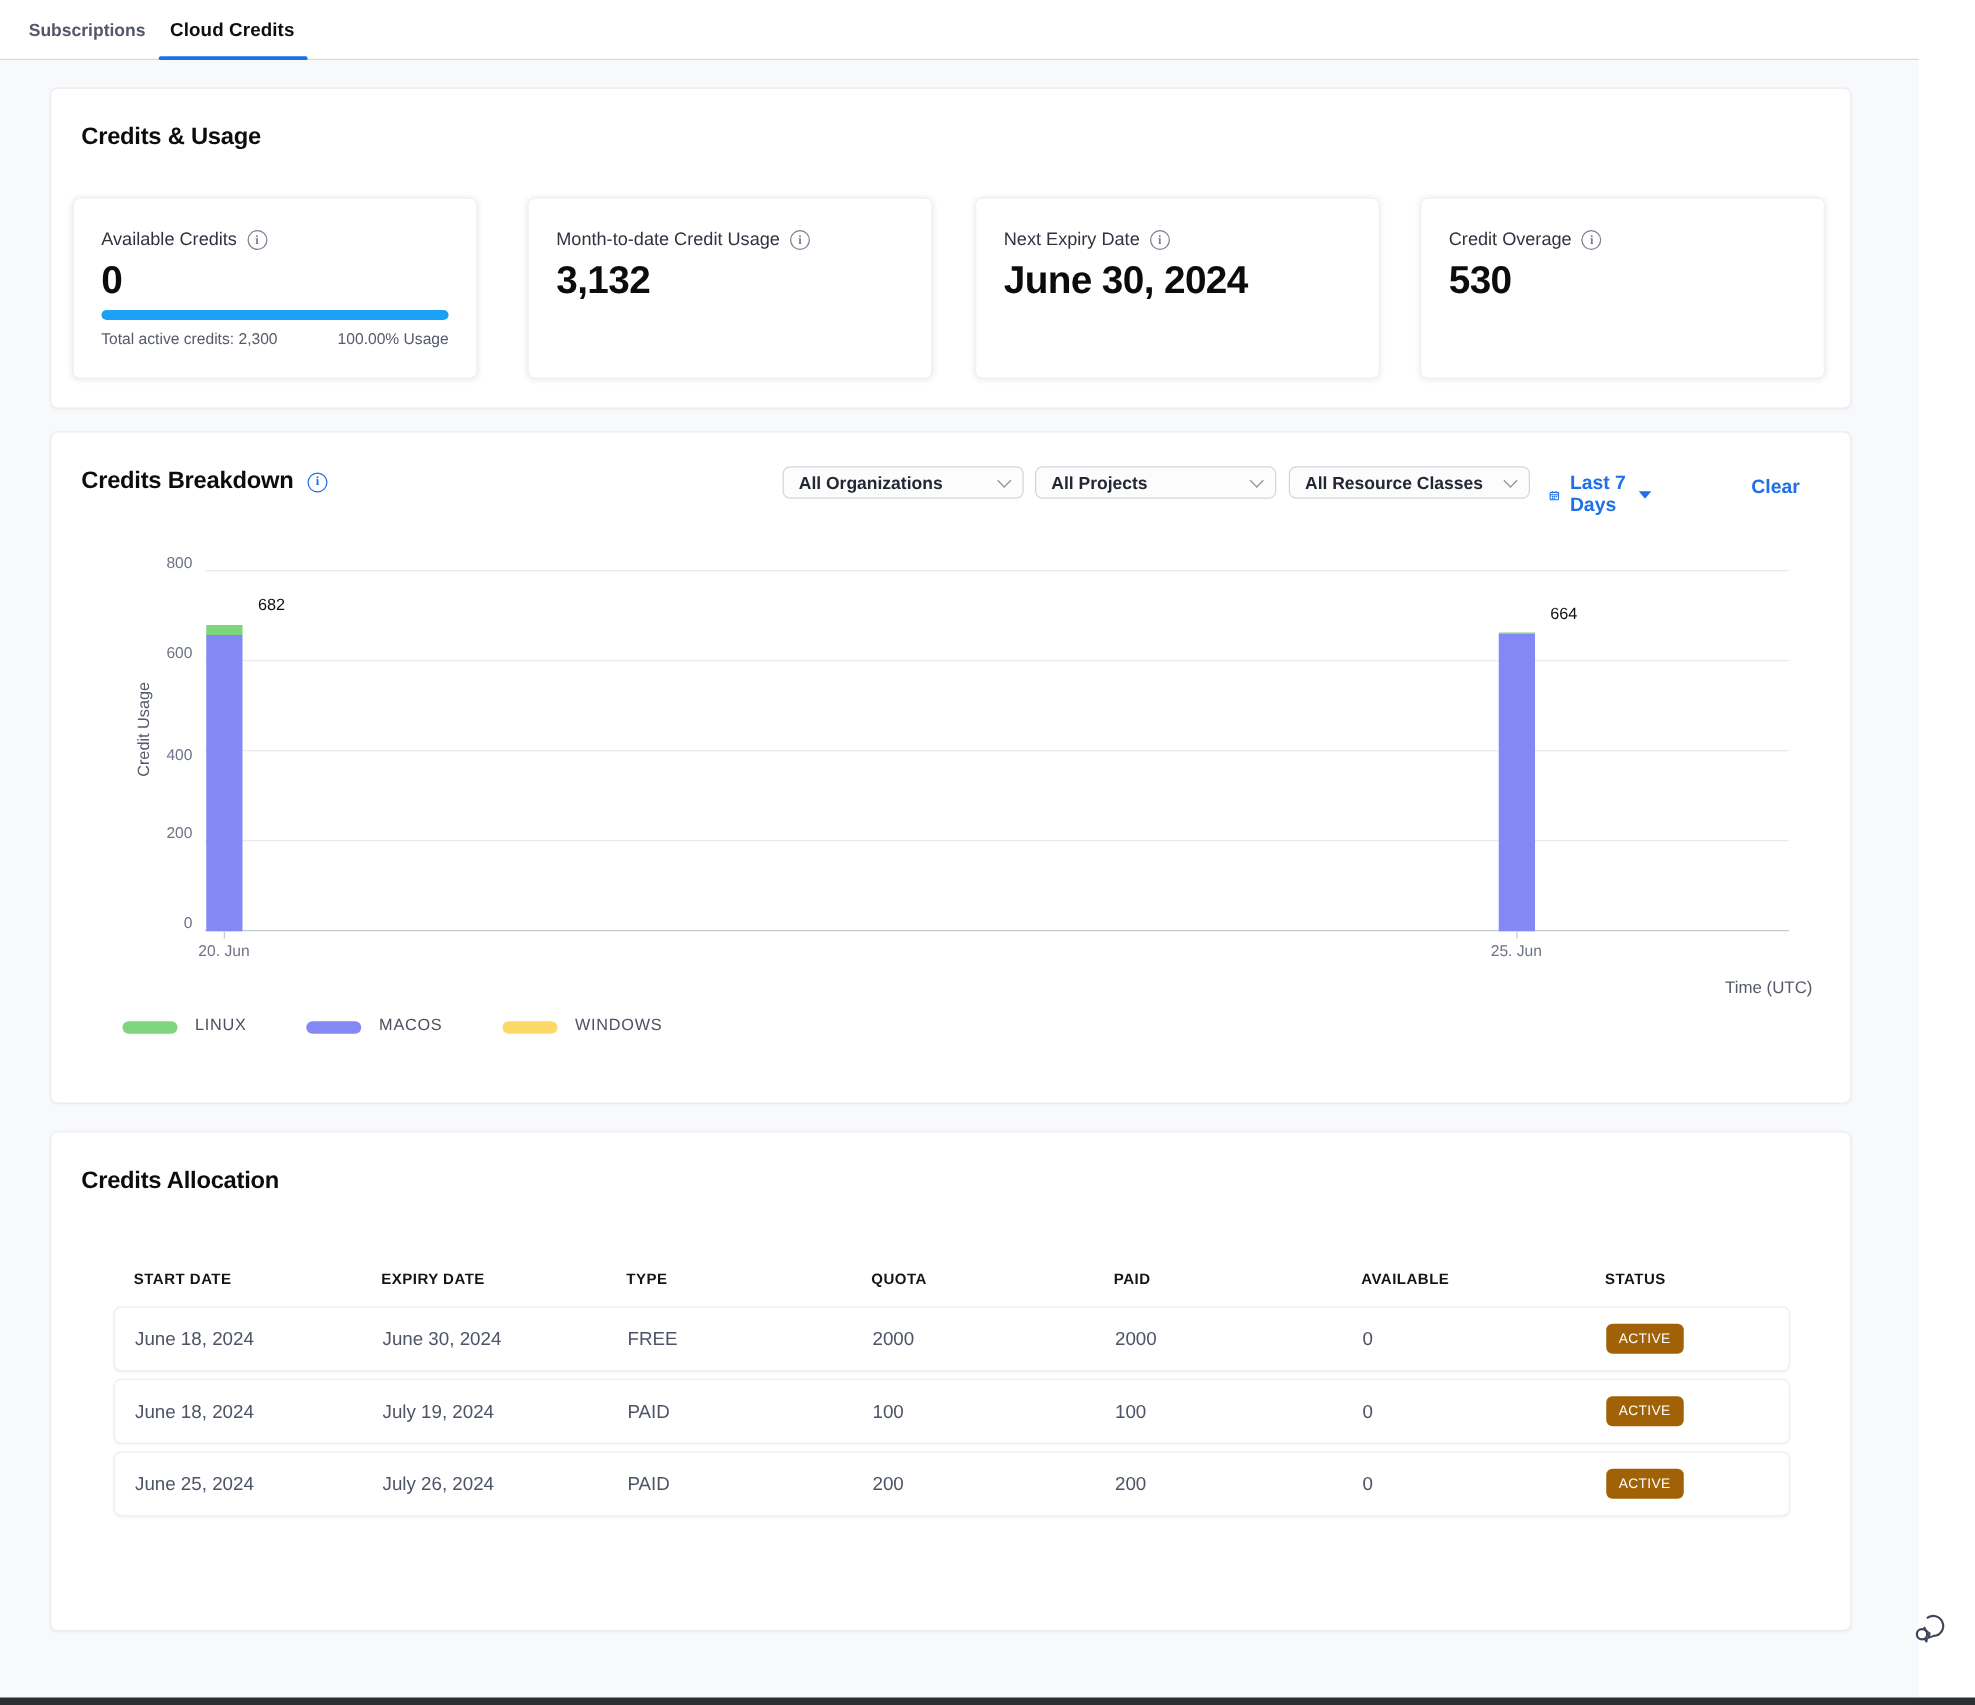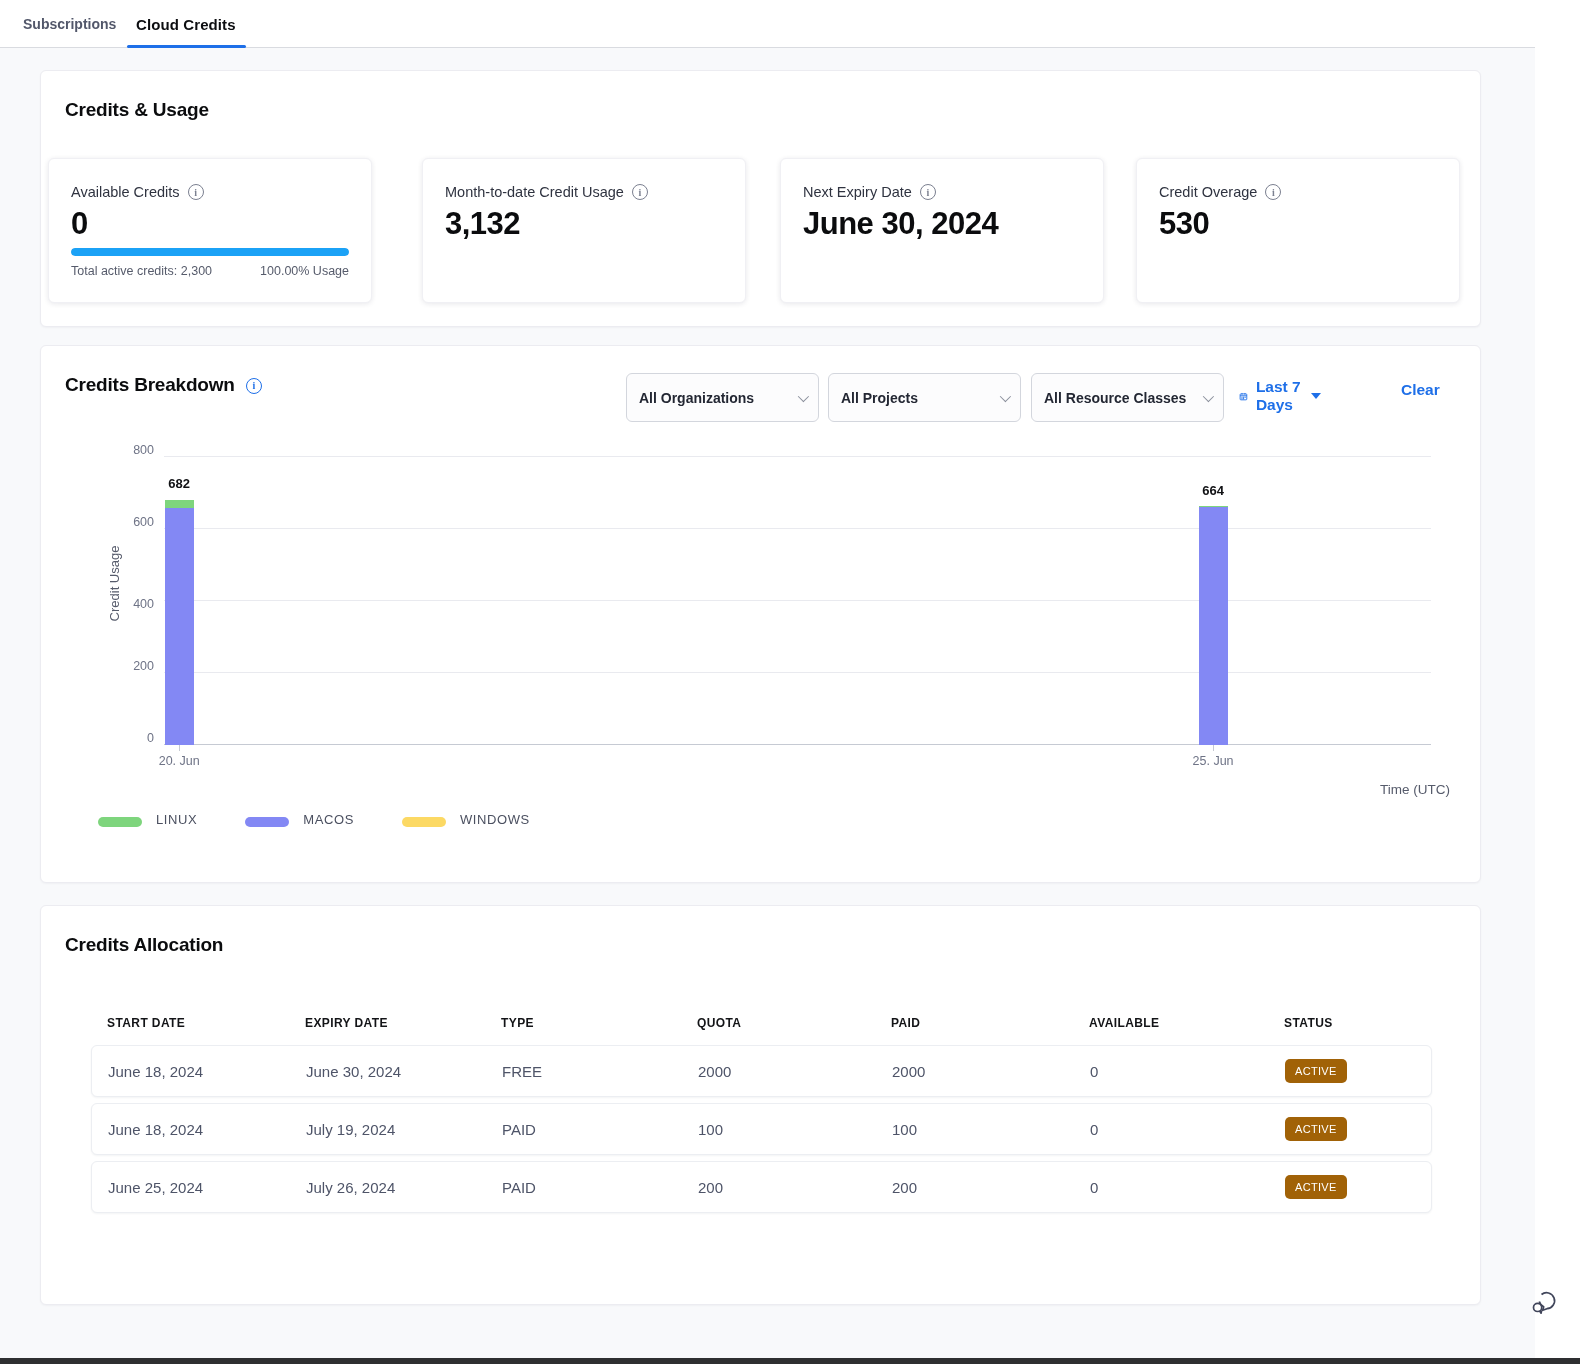--- a/index.html
+++ b/index.html
@@ -26,39 +26,39 @@
   #usage-panel { top:70px; height:257px; }
   #breakdown-panel { top:345px; height:538px; }
   #allocation-panel { top:905px; height:400px; }
   .panel-title { position:absolute; left:24px; top:28px; font-size:19px; font-weight:800;
                  color:#0b0c0e; letter-spacing:-.2px; }
 
   
   .mini-card { position:absolute; top:87px; width:324px; height:145px; background:#ffffff;
                border:1px solid #f0f0f4; border-radius:6px;
                box-shadow:0 1px 5px rgba(27,31,59,.10); }
-  .mc-1 { left:7px; } .mc-2 { left:381px; } .mc-3 { left:739px; } .mc-4 { left:1095px; }
+  .mc-1 { left:17px; } .mc-2 { left:381px; } .mc-3 { left:739px; } .mc-4 { left:1095px; }
   .mc-label { position:absolute; left:22px; top:25px; display:flex; align-items:center; gap:8px;
               font-size:14.5px; color:#2f3340; }
   .mc-value { position:absolute; left:22px; top:47px; font-size:31px; font-weight:800;
               color:#0b0c0e; letter-spacing:-.5px; }
   .info-icon { width:16px; height:16px; border:1.5px solid #7b8090; border-radius:50%;
                color:#7b8090; font-size:10px; font-weight:700; display:inline-flex;
                align-items:center; justify-content:center; font-family:"Liberation Serif",serif;
                cursor:pointer; flex:0 0 auto; }
   .info-icon.blue { border-color:#1e6fe8; color:#1e6fe8; }
   .mc-progress { position:absolute; left:22px; top:89px; width:278px; height:8px;
                  background:#e6e8ec; border-radius:4px; overflow:hidden; }
   .mc-progress-fill { height:100%; background:#1ba2f6; border-radius:4px; }
   .mc-footer { position:absolute; left:22px; top:105px; width:278px; display:flex;
                justify-content:space-between; font-size:12.5px; color:#565b6b; }
 
   
   .filters { position:absolute; top:27px; height:33px; }
-  .dropdown { position:absolute; top:0; width:193px; height:49px; background:#fcfcfd;
+  .dropdown { position:absolute; top:0; width:193px; height:26px; background:#fcfcfd;
               border:1px solid #d3d6dd; border-radius:6px; display:flex; align-items:center;
               justify-content:space-between; padding:0 12px; cursor:pointer; }
   .dd-label { font-size:14px; font-weight:600; color:#232733; }
   .chev { width:8px; height:8px; border-right:1.6px solid #8a8f9c; border-bottom:1.6px solid #8a8f9c;
           transform:rotate(45deg) translateY(-2px); }
   .dd-orgs { left:585px; } .dd-projects { left:787px; } .dd-classes { left:990px; }
   .daterange { position:absolute; left:1198px; top:5px; display:flex; align-items:center; gap:8px;
                color:#1e6fe8; cursor:pointer; }
   .daterange-label { font-size:15.5px; font-weight:700; color:#1e6fe8; }
   .caret-down { width:0; height:0; border-left:5px solid transparent; border-right:5px solid transparent;
@@ -70,22 +70,22 @@
   .chart-ylabel { position:absolute; left:36px; top:230px; transform:rotate(-90deg);
                   transform-origin:center; font-size:13px; color:#565b6b; white-space:nowrap; }
   .plot { position:absolute; left:123px; top:111px; width:1267px; height:288px; }
   .gridline { position:absolute; left:0; width:100%; height:1px; background:#e9eaef; }
   .gridline.base { background:#c6cad3; }
   .ytick-label { position:absolute; font-size:12.5px; color:#6e7386; text-align:right;
                  width:40px; transform:translateY(-50%); }
   .bar { position:absolute; bottom:0; width:29px; display:flex; flex-direction:column;
          justify-content:flex-end; }
   .bar-seg { width:100%; }
-  .bar-total { position:absolute; font-size:13px; font-weight:700; color:#101114;
-               transform:translateX(-50%); }
+  .bar-total { position:absolute; font-size:13px; font-weight:400; color:#101114;
+               transform:translateX(-50%);margin-left:38px; }
   .xtick { position:absolute; top:288px; width:1px; height:6px; background:#c6cad3; }
   .xtick-label { position:absolute; top:297px; font-size:12.5px; color:#6e7386;
                  transform:translateX(-50%); white-space:nowrap; }
   .time-label { position:absolute; right:30px; top:436px; font-size:13.5px; color:#565b6b; }
 
   
   .legend { position:absolute; left:57px; top:466px; display:flex; gap:48px; }
   .legend-item { display:flex; align-items:flex-end; gap:14px; cursor:pointer; }
   .legend-pill { width:44px; height:10px; border-radius:6px; }
   .legend-label { font-size:13px; color:#4b5060; letter-spacing:.6px; }

